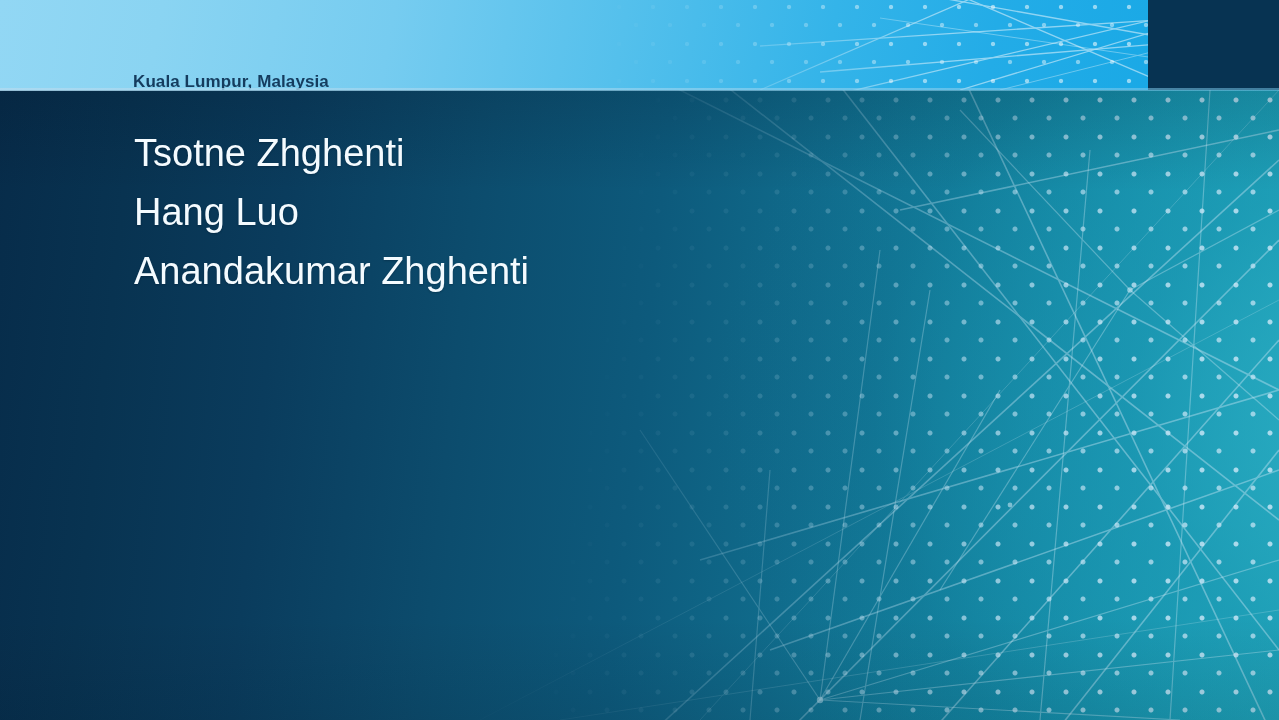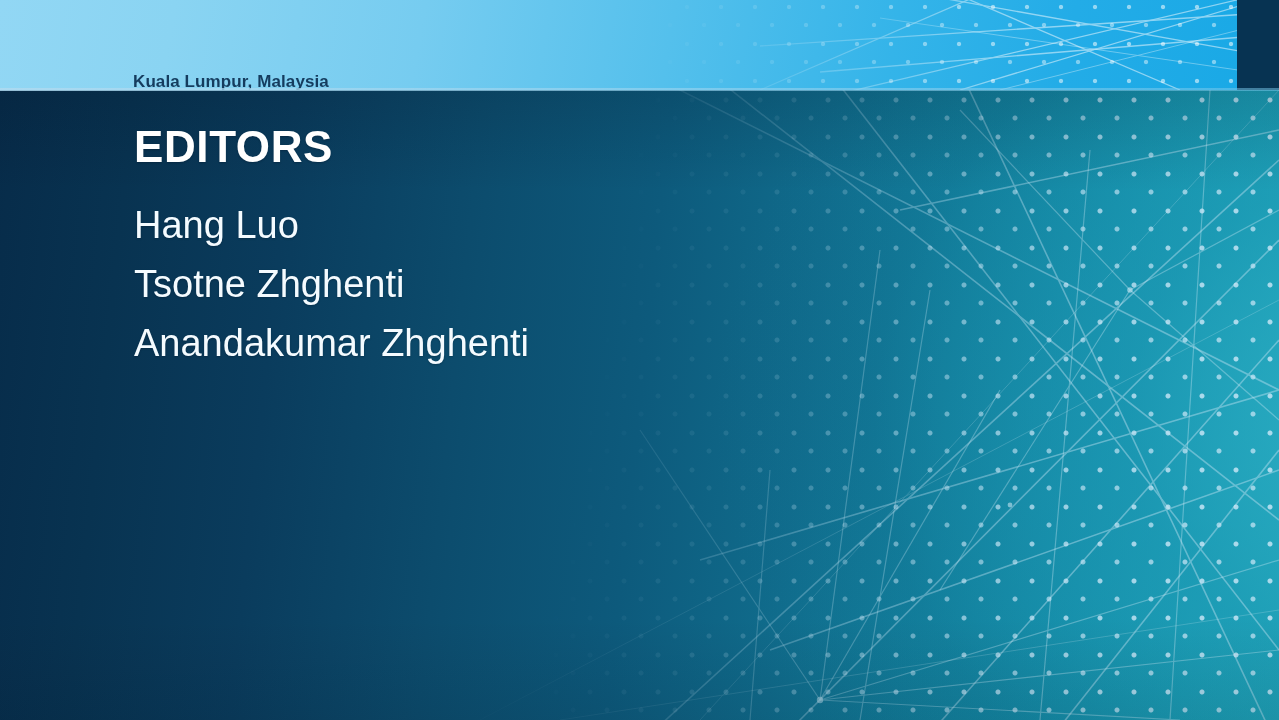--- a/index.html
+++ b/index.html
@@ -17,21 +17,21 @@
     height: 720px;
     overflow: hidden;
     background: #073352;
   }
 
   
   .top-band {
     position: absolute;
     left: 0;
     top: 0;
-    width: 1237px;
+    width: 1148px;
     height: 90px;
     overflow: hidden;
     background: linear-gradient(100deg,
         #92d7f4 0%,
         #8ad4f2 14%,
         #76ccf0 34%,
         #54c0ec 54%,
         #34b4e9 72%,
         #23ace7 86%,
         #1aa9e6 100%);
@@ -234,21 +234,20 @@
           <circle cx="1010" cy="415" r="2.4"></circle>
         </g>
       </svg>
     </div>
 
     <div class="panel-dots"></div>
     <div class="panel-vignette"></div>
   </div>
 
   <div class="editors-block">
-    <div class="editors-heading">EDITORS</div>
     <div class="editor-names">
+      <div>Tsotne Zhghenti</div>
       <div>Hang Luo</div>
-      <div>Tsotne Zhghenti</div>
       <div>Anandakumar Zhghenti</div>
     </div>
   </div>
 
 </div>
 
 </body></html>

